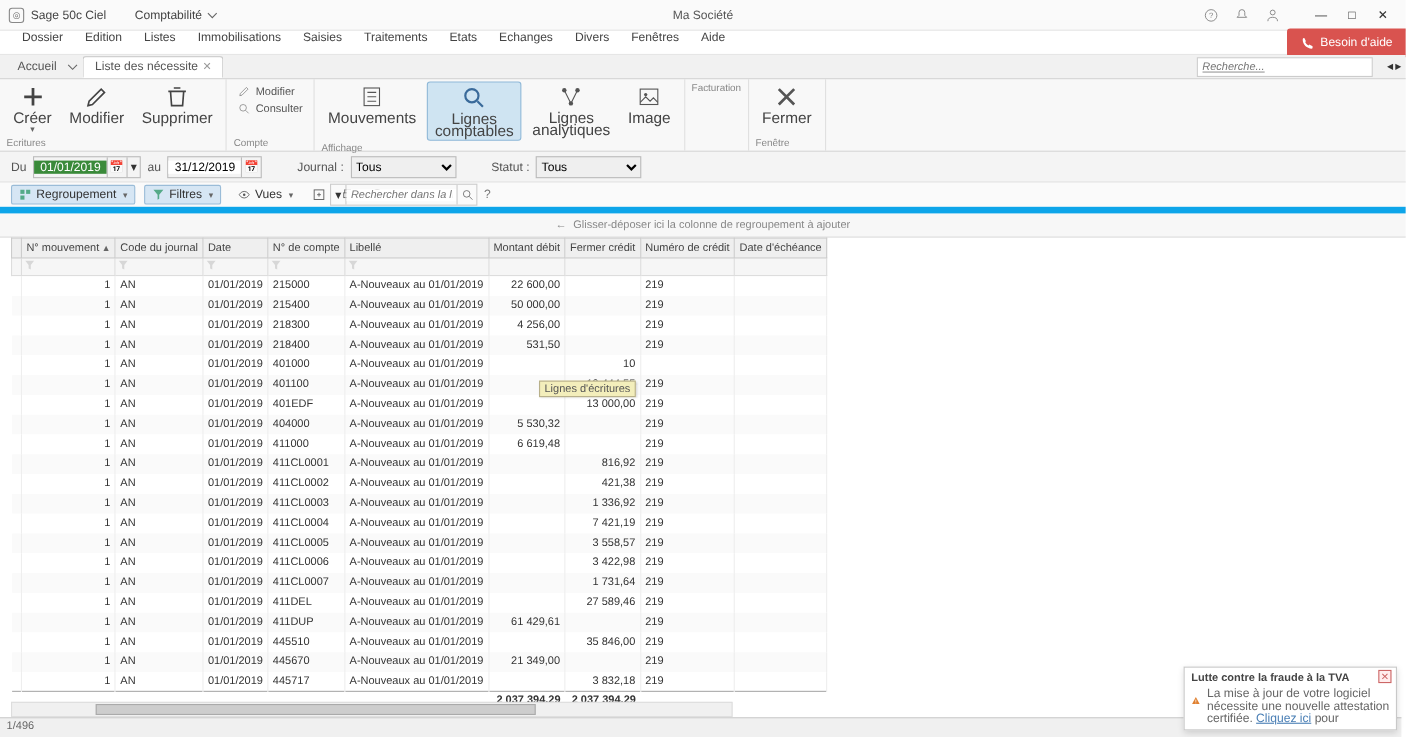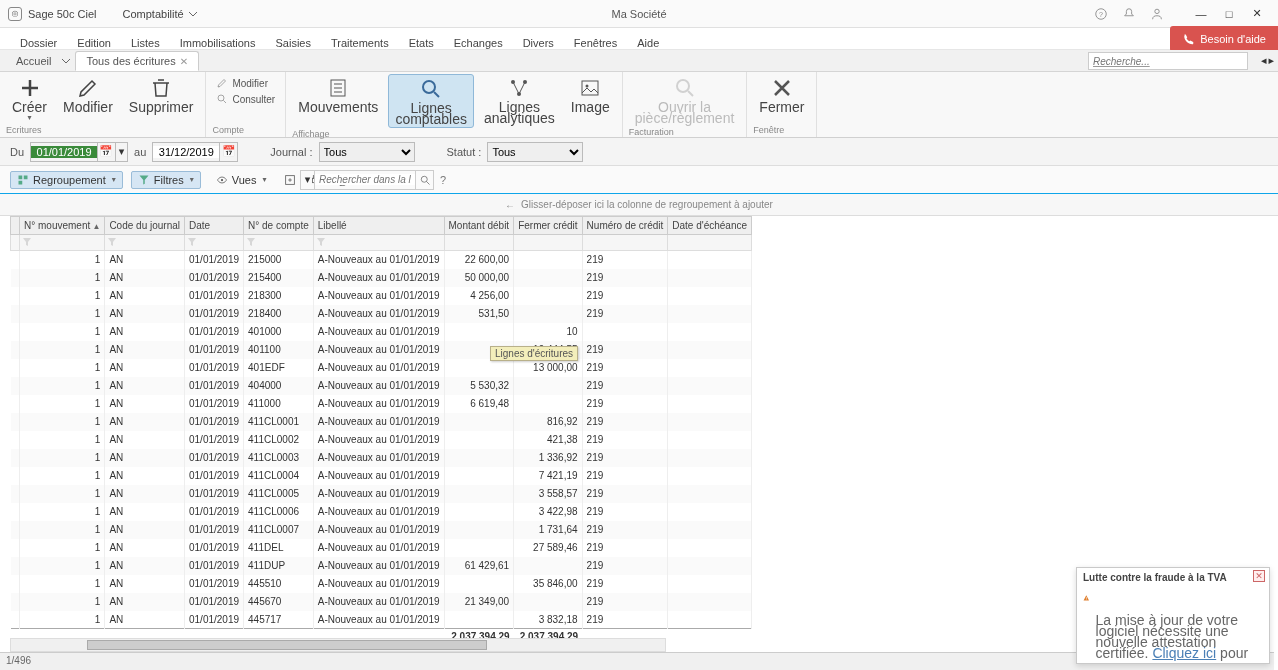--- a/index.html
+++ b/index.html
@@ -12,21 +12,21 @@
 .titlebar .appname { font-size: 11px; color: #444; }
 .titlebar .module { font-size: 11px; color: #444; margin-left: 20px; display: flex; align-items: center; gap: 4px; }
 .titlebar .module svg { width: 10px; height: 10px; }
 .titlebar .center { position: absolute; left: 50%; transform: translateX(-50%); font-size: 11px; color: #555; }
 .titlebar .right { margin-left: auto; display: flex; align-items: center; gap: 14px; }
 .titlebar .right .icon { width: 14px; height: 14px; color: #777; cursor: pointer; }
 .titlebar .winbtns { display: flex; gap: 2px; margin-left: 10px; }
 .titlebar .winbtn { width: 26px; height: 20px; display: flex; align-items: center; justify-content: center; cursor: pointer; }
 
 
-.menubar { height: 22px; background: #fff; border-bottom: 1px solid #e6e6e6; display: flex; align-items: flex-end; padding: 0 10px; position: relative; }
+.menubar { height: 22px; background: #fff; border-bottom: 1px solid #e6e6e6; display: flex; align-items: flex-start; padding: 0 10px; position: relative; }
 .menubar .item { padding: 0 10px; font-size: 11px; color: #444; cursor: pointer; }
 .menubar .helpbtn { position: absolute; right: 0; top: -2px; height: 26px; background: #d9534f; color: #fff; display: flex; align-items: center; padding: 0 12px; font-size: 11px; border-top-left-radius: 3px; border-bottom-left-radius: 3px; gap: 6px; }
 
 
 .tabbar { height: 22px; background: #f1f1f1; border-bottom: 1px solid #d5d5d5; display: flex; align-items: center; padding: 0 6px; position: relative; }
 .tabbar .tab { padding: 3px 10px; font-size: 11px; color: #555; cursor: pointer; display: flex; align-items: center; gap: 4px; }
 .tabbar .tab.active { background: #fff; border: 1px solid #ccc; border-bottom: 1px solid #fff; border-radius: 3px 3px 0 0; margin-bottom: -1px; }
 .tabbar .tab .close { font-size: 10px; color: #999; }
 .tabbar .dd { width: 10px; height: 10px; margin-right: 4px; }
 .tabbar .search { position: absolute; right: 30px; top: 2px; }
@@ -51,21 +51,21 @@
 .filterbar { height: 28px; background: #f4f4f4; border-bottom: 1px solid #ddd; display: flex; align-items: center; padding: 0 10px; gap: 6px; font-size: 11px; }
 .filterbar .lbl { color: #555; }
 .filterbar .date { display: flex; align-items: center; border: 1px solid #bbb; height: 20px; }
 .filterbar .date input { border: none; width: 66px; font-size: 11px; padding: 0 4px; text-align: center; }
 .filterbar .date.highlight input { background: #3a8a3a; color: #fff; }
 .filterbar .date .cal { width: 18px; height: 18px; display: flex; align-items: center; justify-content: center; border-left: 1px solid #bbb; }
 .filterbar .date .dd { width: 12px; height: 18px; display: flex; align-items: center; justify-content: center; border-left: 1px solid #bbb; }
 .filterbar select { height: 20px; font-size: 11px; border: 1px solid #bbb; min-width: 96px; }
 
 
-.toolbar2 { height: 28px; background: #fafafa; border-bottom: 1px solid #0ea5e9; display: flex; align-items: center; padding: 0 10px; gap: 8px; position: relative; }
+.toolbar2 { height: 28px; background: #fafafa; border-bottom: 6px solid #0ea5e9; display: flex; align-items: center; padding: 0 10px; gap: 8px; position: relative; }
 .toolbar2 .btn { display: flex; align-items: center; gap: 4px; padding: 2px 6px; border: 1px solid transparent; border-radius: 2px; font-size: 11px; cursor: pointer; }
 .toolbar2 .btn.pressed { background: #d6e6f4; border: 1px solid #9abcd8; }
 .toolbar2 .btn .carets { font-size: 8px; color: #666; margin-left: 2px; }
 .toolbar2 .iconbtn { width: 18px; height: 18px; display: flex; align-items: center; justify-content: center; cursor: pointer; }
 .toolbar2 .searchbox { display: flex; align-items: center; border: 1px solid #ccc; height: 20px; margin-left: auto; position: absolute; left: 300px; }
 .toolbar2 .searchbox .dd { width: 14px; border-right: 1px solid #ccc; height: 100%; display:flex;align-items:center;justify-content:center; }
 .toolbar2 .searchbox input { border: none; width: 100px; font-size: 10px; font-style: italic; color: #999; padding: 0 4px; }
 .toolbar2 .searchbox .go { width: 18px; border-left: 1px solid #ccc; height: 100%; display:flex;align-items:center;justify-content:center; }
 .toolbar2 .help { position: absolute; left: 440px; font-size: 11px; color: #777; cursor:pointer; }
 
@@ -100,21 +100,21 @@
 
 
 .statusbar { position: absolute; bottom: 0; left: 0; right: 4px; height: 18px; background: #f0f0f0; border-top: 1px solid #ccc; font-size: 10px; color: #666; padding: 2px 6px; }
 
 
 .notify { position: absolute; right: 8px; bottom: 6px; width: 194px; background: #fff; border: 1px solid #c9c9c9; box-shadow: 0 2px 6px rgba(0,0,0,0.15); padding: 4px 6px; font-size: 10px; }
 .notify .title { font-weight: bold; color: #444; font-size: 10px; }
 .notify .close { position: absolute; right: 4px; top: 2px; width: 12px; height: 12px; border: 1px solid #c66; color: #c66; font-size: 9px; display: flex; align-items: center; justify-content: center; cursor: pointer; background: #fee; }
 .notify .body { display: flex; gap: 6px; margin-top: 4px; }
 .notify .warnico { width: 22px; height: 22px; }
-.notify .text { font-size: 14px; color: #666; line-height: 11px; margin-top: 28px; }
+.notify .text { font-size: 11px; color: #666; line-height: 11px; }
 .notify .text .link { color: #4a7fb5; text-decoration: underline; cursor: pointer; }
 
 
 .hscroll { position: absolute; bottom: 18px; left: 10px; width: 656px; height: 14px; background: #f0f0f0; border: 1px solid #ddd; }
 .hscroll .thumb { position: absolute; left: 76px; top: 1px; width: 400px; height: 10px; background: #cdcdcd; border: 1px solid #aaa; }
 </style>
 </head>
 <body>
 
 <div class="titlebar">
@@ -170,21 +170,21 @@
 </div>
 
 <div class="tabbar">
   <span class="tab">
       <span>Accueil</span>
     </span>
   <svg class="dd" viewBox="0 0 10 10">
       <path d="M1 3l4 4 4-4" stroke="#666" fill="none"></path>
     </svg>
   <span class="tab active">
-    <span>Tous des écritures</span>
+    <span>Liste des nécessite</span>
     <span class="close">✕</span>
   </span>
   <div class="search">
     <input type="text" placeholder="Recherche..." style="">
   </div>
   <div class="navarrows">
     <span>◂</span>
     <span>▸</span>
   </div>
 </div>
@@ -280,32 +280,20 @@
               <circle cx="9" cy="10" r="1.5" fill="#555"></circle>
               <path d="M4 17l5-5 4 4 3-3 4 4" stroke="#555" fill="none"></path>
             </svg>
           </span>
         <span class="lbl">Image</span>
       </div>
     </div>
     <div class="label">Affichage</div>
   </div>
   <div class="group">
-    <div class="btns">
-      <div class="bigbtn disabled">
-        <span class="ico">
-            <svg viewBox="0 0 24 24">
-              <circle cx="10" cy="10" r="6" stroke="#999" fill="none" stroke-width="2"></circle>
-              <path d="M15 15l5 5" stroke="#999" stroke-width="2"></path>
-            </svg>
-          </span>
-        <span class="lbl" style="white-space:pre-line">Ouvrir la
-pièce/règlement</span>
-      </div>
-    </div>
     <div class="label">Facturation</div>
   </div>
   <div class="group">
     <div class="btns">
       <div class="bigbtn">
         <span class="ico">
             <svg viewBox="0 0 24 24">
               <path d="M5 5l14 14M19 5L5 19" stroke="#555" stroke-width="2.5"></path>
             </svg>
           </span>

